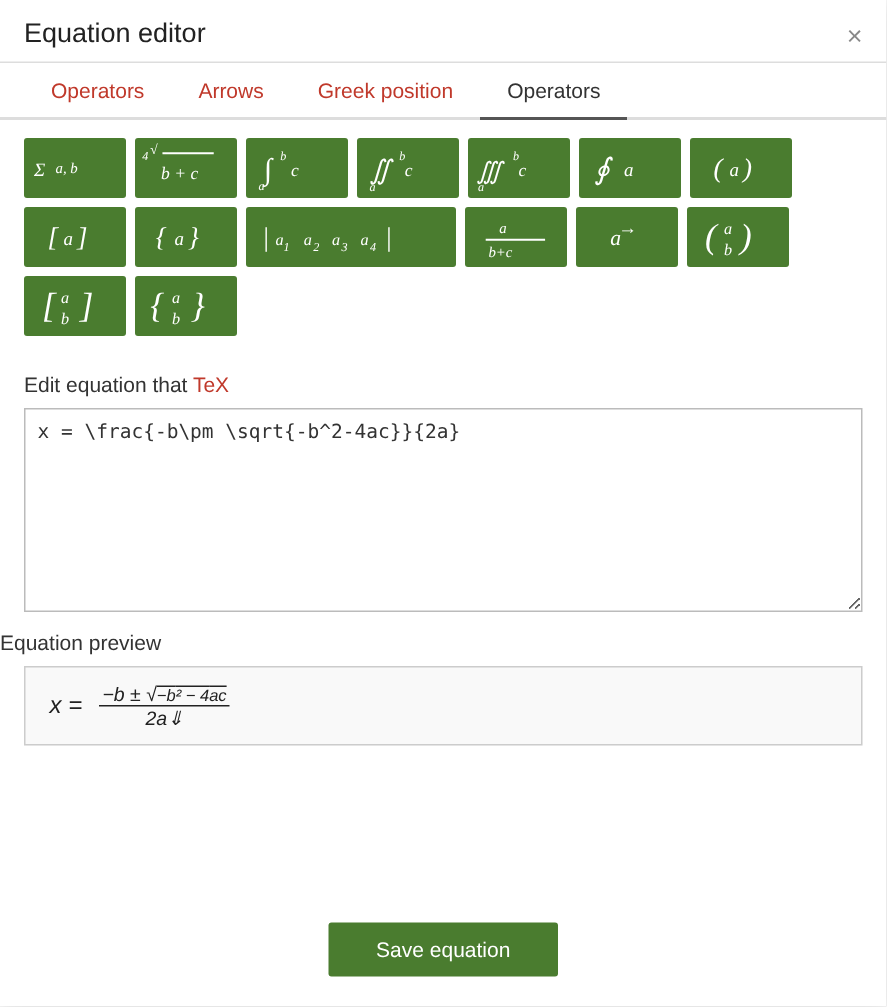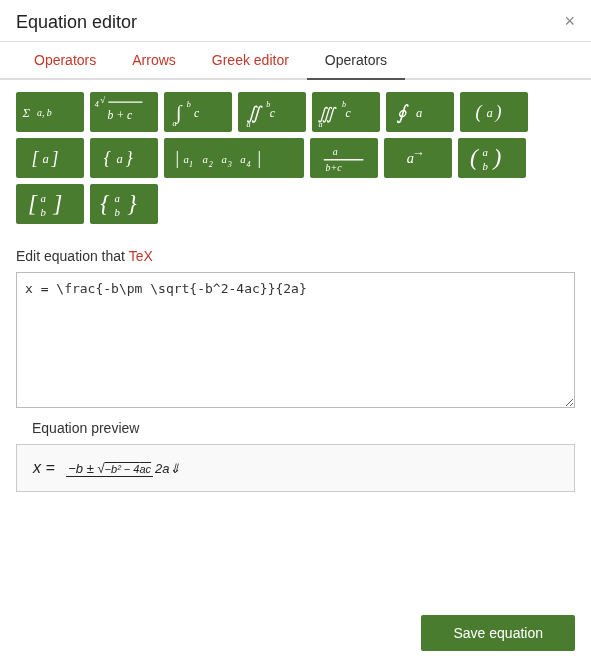--- a/index.html
+++ b/index.html
@@ -16,21 +16,21 @@
       background: #fff;
       width: 591px;
       min-height: 671px;
       box-shadow: 0 2px 12px rgba(0,0,0,0.3);
       display: flex;
       flex-direction: column;
     }
     .dialog-header {
       display: flex;
       justify-content: space-between;
-      align-items: flex-start;
+      align-items: flex-end;
       padding: 12px 16px 8px 16px;
       border-bottom: 1px solid #ddd;
     }
     .dialog-title {
       font-size: 18px;
       font-weight: normal;
       color: #222;
     }
     .close-btn {
       background: none;
@@ -110,21 +110,21 @@
       border: 1px solid #bbb;
       resize: vertical;
       font-family: monospace;
       font-size: 13px;
       padding: 8px;
       color: #333;
       outline: none;
     }
 
     .preview-label {
-      padding: 4px 16px 4px 32px;
+      padding: 4px 16px 4px 0;
       font-size: 14px;
       color: #333;
     }
     .preview-box {
       margin: 4px 16px 10px 16px;
       border: 1px solid #ccc;
       background: #f9f9f9;
       padding: 10px 16px;
       min-height: 48px;
       display: flex;
@@ -139,37 +139,37 @@
     .hint-text {
       padding: 4px 16px 16px 16px;
       font-size: 13px;
       color: #444;
       line-height: 1.5;
     }
 
     .footer {
       padding: 10px 16px 20px 16px;
       display: flex;
-      justify-content: flex-end;
+      justify-content: center;
       margin-top: auto;
     }
     .save-btn {
       background: #4a7c2f;
       color: #fff;
       border: none;
       border-radius: 2px;
       padding: 10px 32px;
       font-size: 14px;
       cursor: pointer;
     }
 
     
     .frac {
       display: inline-flex;
-      flex-direction: row;
+      flex-direction: column;
       align-items: center;
       vertical-align: middle;
       margin: 0 1px;
       font-size: 13px;
     }
     .frac .num { border-bottom: 1px solid #222; padding: 0 2px; }
     .frac .den { padding: 0 2px; }
     .preview-x { margin-right: 6px; }
   </style>
 </head>
@@ -178,21 +178,21 @@
 <div class="dialog">
 
   <div class="dialog-header">
     <span class="dialog-title">Equation editor</span>
     <button class="close-btn">×</button>
   </div>
 
   <div class="tabs">
     <button class="tab">Operators</button>
     <button class="tab">Arrows</button>
-    <button class="tab">Greek editor</button>
+    <button class="tab">Greek position</button>
     <button class="tab active">Operators</button>
   </div>
 
   <div class="symbols-area">
 
     <div class="symbol-row">
       <button class="sym-btn">
         <svg viewBox="0 0 68 40" xmlns="http://www.w3.org/2000/svg">
           <text x="4" y="26" fill="white" font-size="14" font-style="italic" font-family="serif">Σ</text>
           <text x="20" y="24" fill="white" font-size="11" font-style="italic" font-family="serif">a, b</text>

